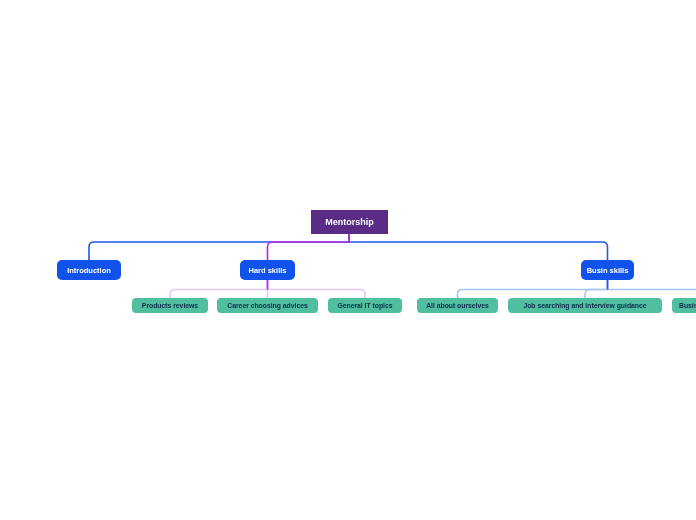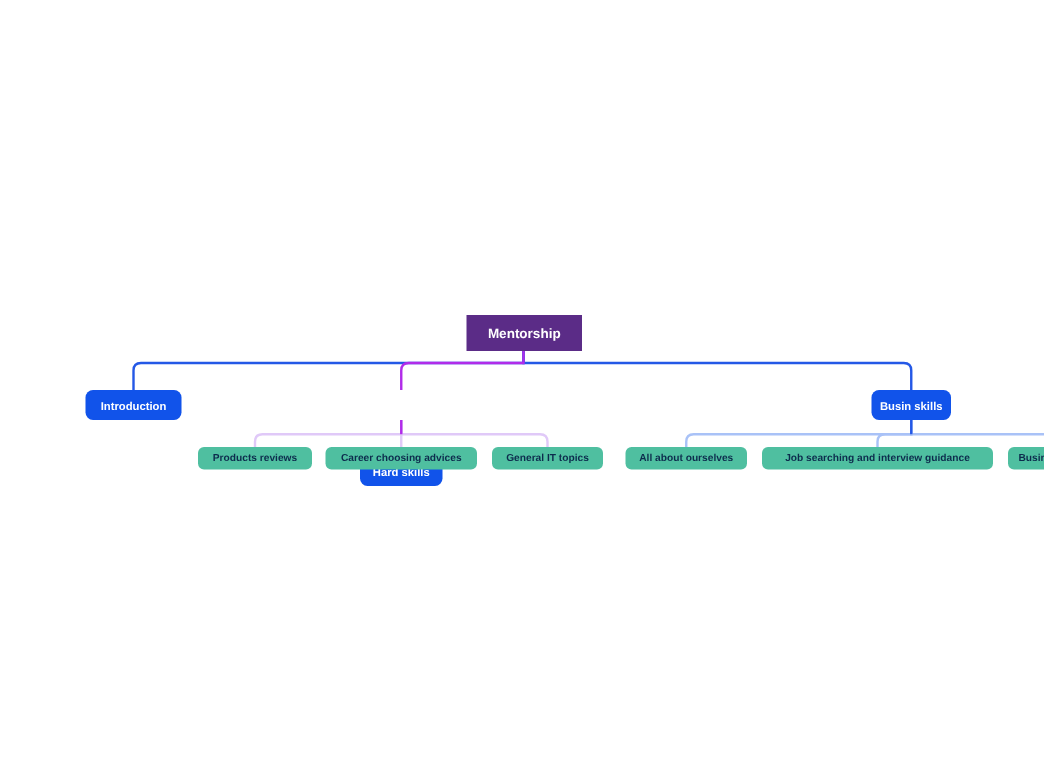--- a/index.html
+++ b/index.html
@@ -55,21 +55,21 @@
     top: 260px; height: 20px;
   }
   .node-l3 {
     background: var(--node-teal);
     color: var(--teal-text);
     border-radius: 4px;
     font-size: 6.8px;
     top: 298px; height: 15px;
   }
   #node-introduction { left: 57px;  width: 64px; }
-  #node-hard-skills  { left: 240px; width: 55px; margin-top: 44px; }
+  #node-hard-skills  { left: 240px; width: 55px; }
   #node-soft-skills  { left: 581px; width: 53px; }
   #node-products     { left: 132px; width: 76px; }
   #node-career       { left: 217px; width: 101px; }
   #node-general-it   { left: 328px; width: 74px; }
   #node-all-about    { left: 417px; width: 81px; }
   #node-job-search   { left: 508px; width: 154px; }
   #node-business     { left: 672px; width: 80px; justify-content: flex-start; padding-left: 7px; }
 </style>
 </head>
 <body>

